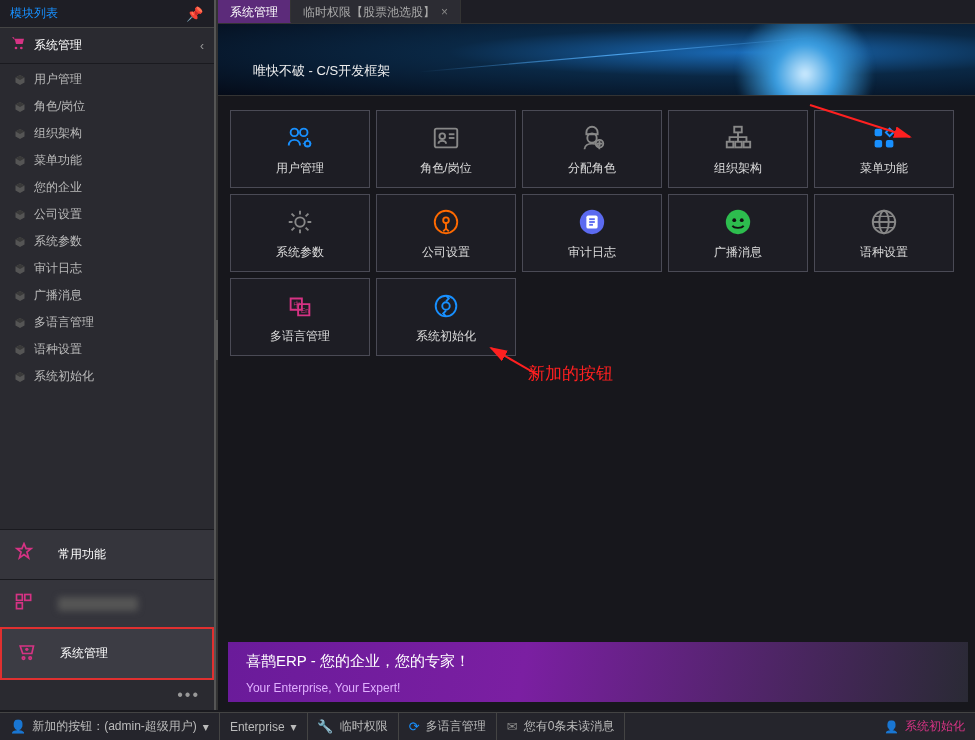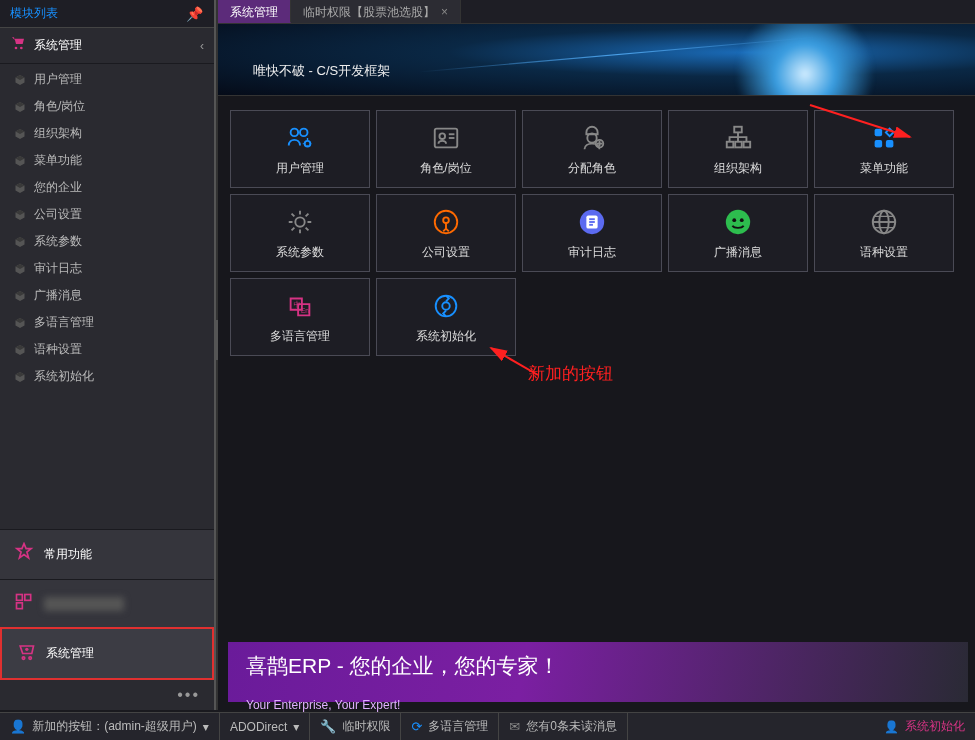--- a/index.html
+++ b/index.html
@@ -11,21 +11,21 @@
 .sidebar-header .pin { color: #888; font-size: 14px; }
 .module-title { padding: 8px 10px; background: #2a2a30; color: #fff; display: flex; align-items: center; gap: 8px; border-bottom: 1px solid #1a1a1f; }
 .module-title .cart-icon { color: #d63384; font-size: 14px; }
 .module-title .chev { margin-left: auto; color: #999; }
 .tree-list { padding: 2px 0; }
 .tree-item { padding: 5px 10px 5px 14px; color: #bbb; display: flex; align-items: center; gap: 8px; cursor: pointer; }
 .cube-icon { width: 12px; height: 12px; display: inline-block; }
 .cube-icon svg { width: 12px; height: 12px; }
 
 .sidebar-bottom { position: absolute; bottom: 0; left: 0; width: 100%; }
-.quick-item { padding: 12px 14px; display: flex; align-items: center; gap: 10px; color: #fff; border-top: 1px solid #1a1a1f; background: #35353c; }
+.quick-item { padding: 12px 14px; display: flex; align-items: center; gap: 24px; color: #fff; border-top: 1px solid #1a1a1f; background: #35353c; }
 .quick-item.star .star-icon { color: #d63384; font-size: 18px; }
 .quick-item.mgmt { border: 2px solid #e03030; background: #3c3c44; }
 .quick-item.mgmt .cart-icon { color: #d63384; font-size: 18px; }
 .blurred { filter: blur(3px); background: #555; width: 80px; height: 14px; border-radius: 2px; }
 .dots-row { padding: 6px 14px; text-align: right; color: #999; font-size: 16px; letter-spacing: 2px; background: #2a2a30; }
 
 
 .main { position: absolute; left: 218px; top: 0; width: 757px; height: 710px; background: #17171c; }
 .tabs { display: flex; height: 24px; background: #1e1e25; border-bottom: 1px solid #333; }
 .tab { padding: 4px 12px; border-right: 1px solid #333; color: #aaa; cursor: pointer; background: #2c2c33; }
@@ -40,22 +40,22 @@
 .tiles { padding: 14px 12px; display: flex; flex-wrap: wrap; gap: 6px; }
 .tile { width: 140px; height: 78px; border: 1px solid #4a4a55; background: #1d1d24; display: flex; flex-direction: column; align-items: center; justify-content: center; gap: 6px; cursor: pointer; }
 .tile-icon { height: 32px; display: flex; align-items: center; justify-content: center; }
 .tile-icon svg { width: 30px; height: 30px; }
 .tile-label { color: #ddd; font-size: 12px; }
 .arrow-svg1 { position: absolute; top: 95px; right: 50px; pointer-events: none; }
 .arrow-svg2 { position: absolute; top: 340px; left: 265px; pointer-events: none; }
 .annotation-text { position: absolute; top: 362px; left: 310px; color: #ff2020; font-size: 17px; }
 
 .footer-banner { position: absolute; left: 10px; bottom: 8px; width: 740px; height: 60px; background: linear-gradient(100deg, #6a1b9a 0%, #7b1fa2 40%, #2a2a35 100%); padding: 10px 18px; }
-.footer-banner .big { color: #fff; font-size: 21px; }
-.footer-banner .small { color: #e0b0ff; font-size: 12px; margin-top: 18px; }
+.footer-banner .big { color: #fff; font-size: 15px; }
+.footer-banner .small { color: #e0b0ff; font-size: 12px; margin-top: 10px; }
 
 
 .statusbar { position: absolute; left: 0; bottom: 0; width: 975px; height: 28px; background: #25252c; border-top: 1px solid #444; display: flex; align-items: center; color: #bbb; font-size: 12px; }
 .status-seg { padding: 0 10px; display: flex; align-items: center; gap: 6px; border-right: 1px solid #444; height: 100%; }
 .status-seg.right-edge { margin-left: auto; border-right: none; color: #d63384; }
 .status-icon { color: #1890ff; font-size: 13px; }
 .status-icon.gray { color: #888; }
 
 
 .vresize { position: absolute; left: 216px; top: 0; width: 4px; height: 710px; background: #333; }
@@ -372,21 +372,21 @@
   </div>
 </div>
 
 <div class="statusbar">
   <div class="status-seg">
     <span class="status-icon">👤</span>
     <span>新加的按钮：(admin-超级用户)</span>
     <span>▾</span>
   </div>
   <div class="status-seg">
-    <span>ADODirect</span>
+    <span>Enterprise</span>
     <span>▾</span>
   </div>
   <div class="status-seg">
     <span class="status-icon gray">🔧</span>
     <span>临时权限</span>
   </div>
   <div class="status-seg">
     <span class="status-icon">⟳</span>
     <span>多语言管理</span>
   </div>

